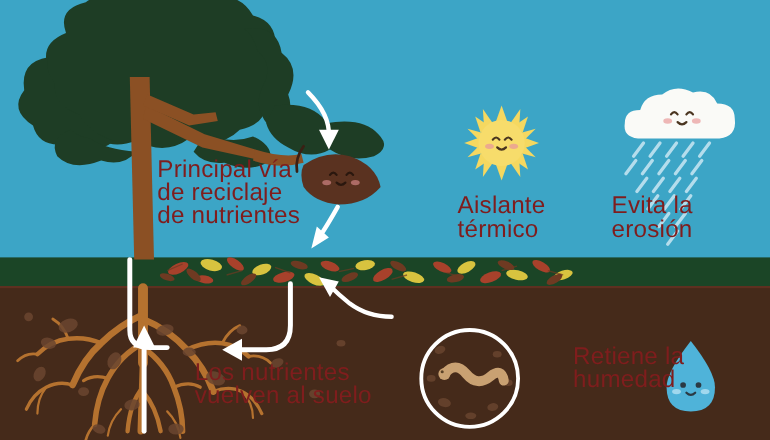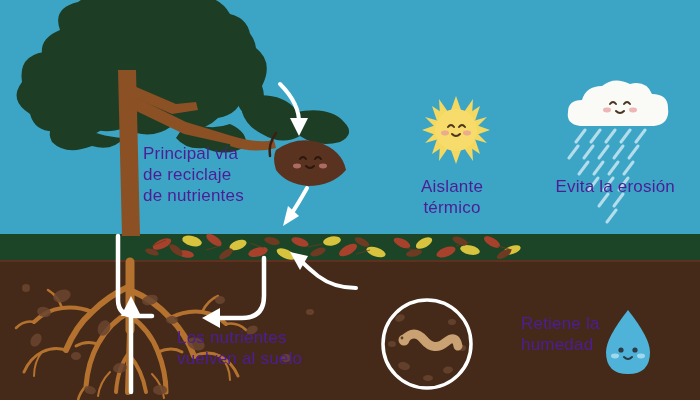--- a/index.html
+++ b/index.html
@@ -12,30 +12,30 @@
   .layer{position:absolute;left:0;width:700px;}
   #sky{top:0;height:236px;background:#3CA5C6;}
   #grass{top:234px;height:28px;background:#1B4526;}
   #grass-edge{top:260px;height:4px;background:#5E3020;}
   #soil{top:262px;height:138px;background:#452A1A;}
 
   .svgfull{position:absolute;left:0;top:0;width:700px;height:400px;overflow:visible;}
 
   .label{
     position:absolute;
-    color:#4c1d95;
-    font-size:17px;
+    color:#7f1d1d;
+    font-size:22px;
     line-height:21px;
     letter-spacing:.2px;
     white-space:pre-line;
     font-weight:400;
   }
   #lbl-recycle{left:143px;top:143px;}
-  #lbl-sun{left:404px;top:176px;text-align:center;width:96px;}
-  #lbl-rain{left:543px;top:176px;text-align:right;width:132px;}
+  #lbl-sun{left:416px;top:176px;text-align:left;width:96px;}
+  #lbl-rain{left:556px;top:176px;text-align:left;width:132px;}
   #lbl-decomp{left:362px;top:274px;}
   #lbl-nutrients{left:177px;top:327px;}
   #lbl-moisture{left:521px;top:313px;}
 </style>
 </head>
 <body>
 
 <div id="scene">
 
   <div class="layer" id="sky"></div>

